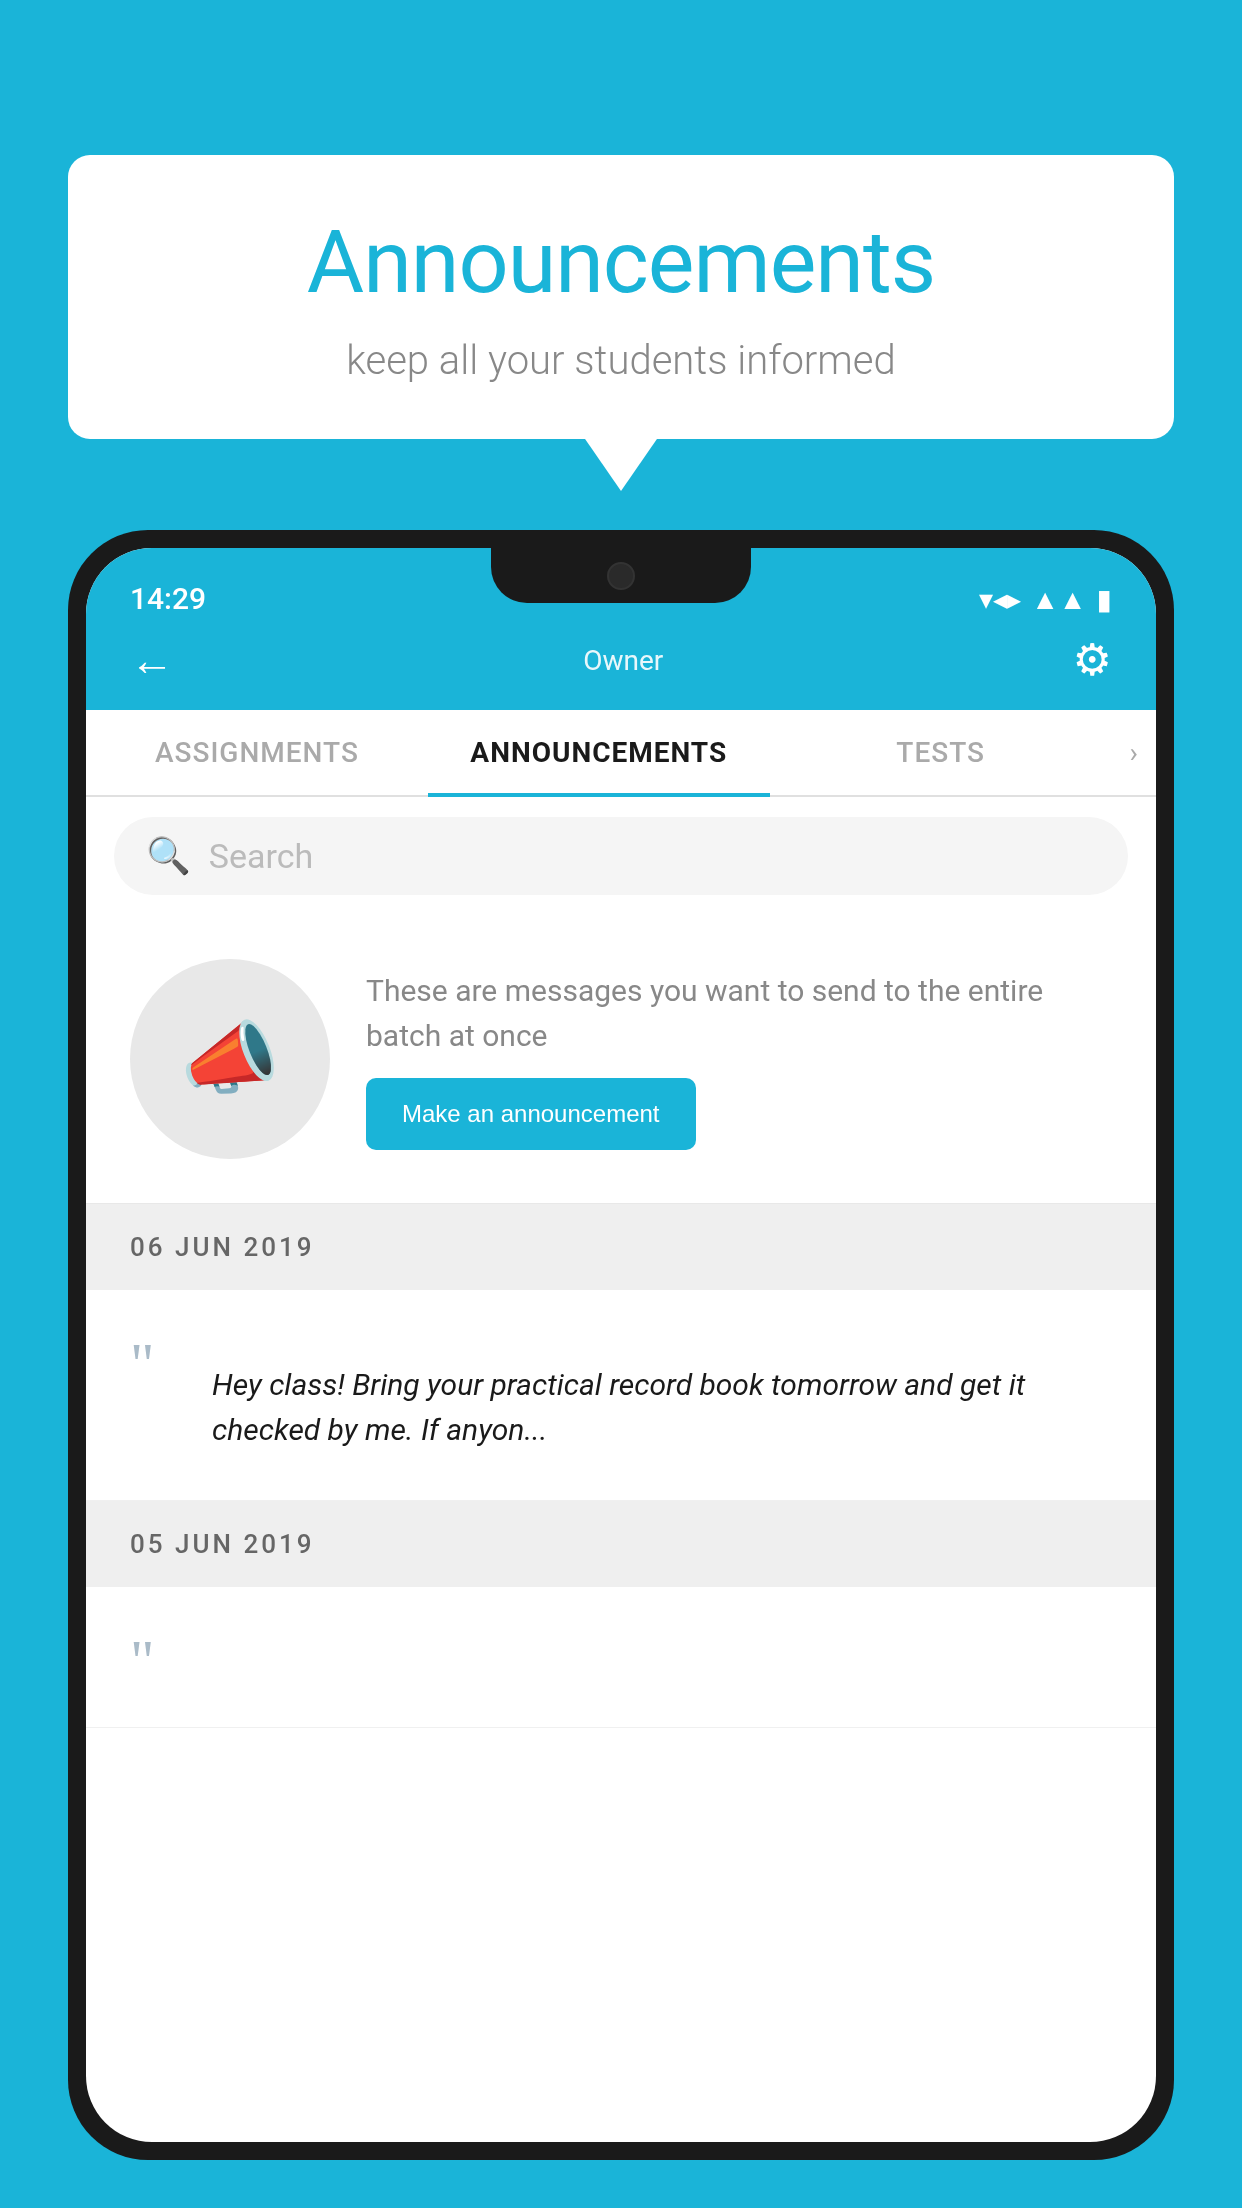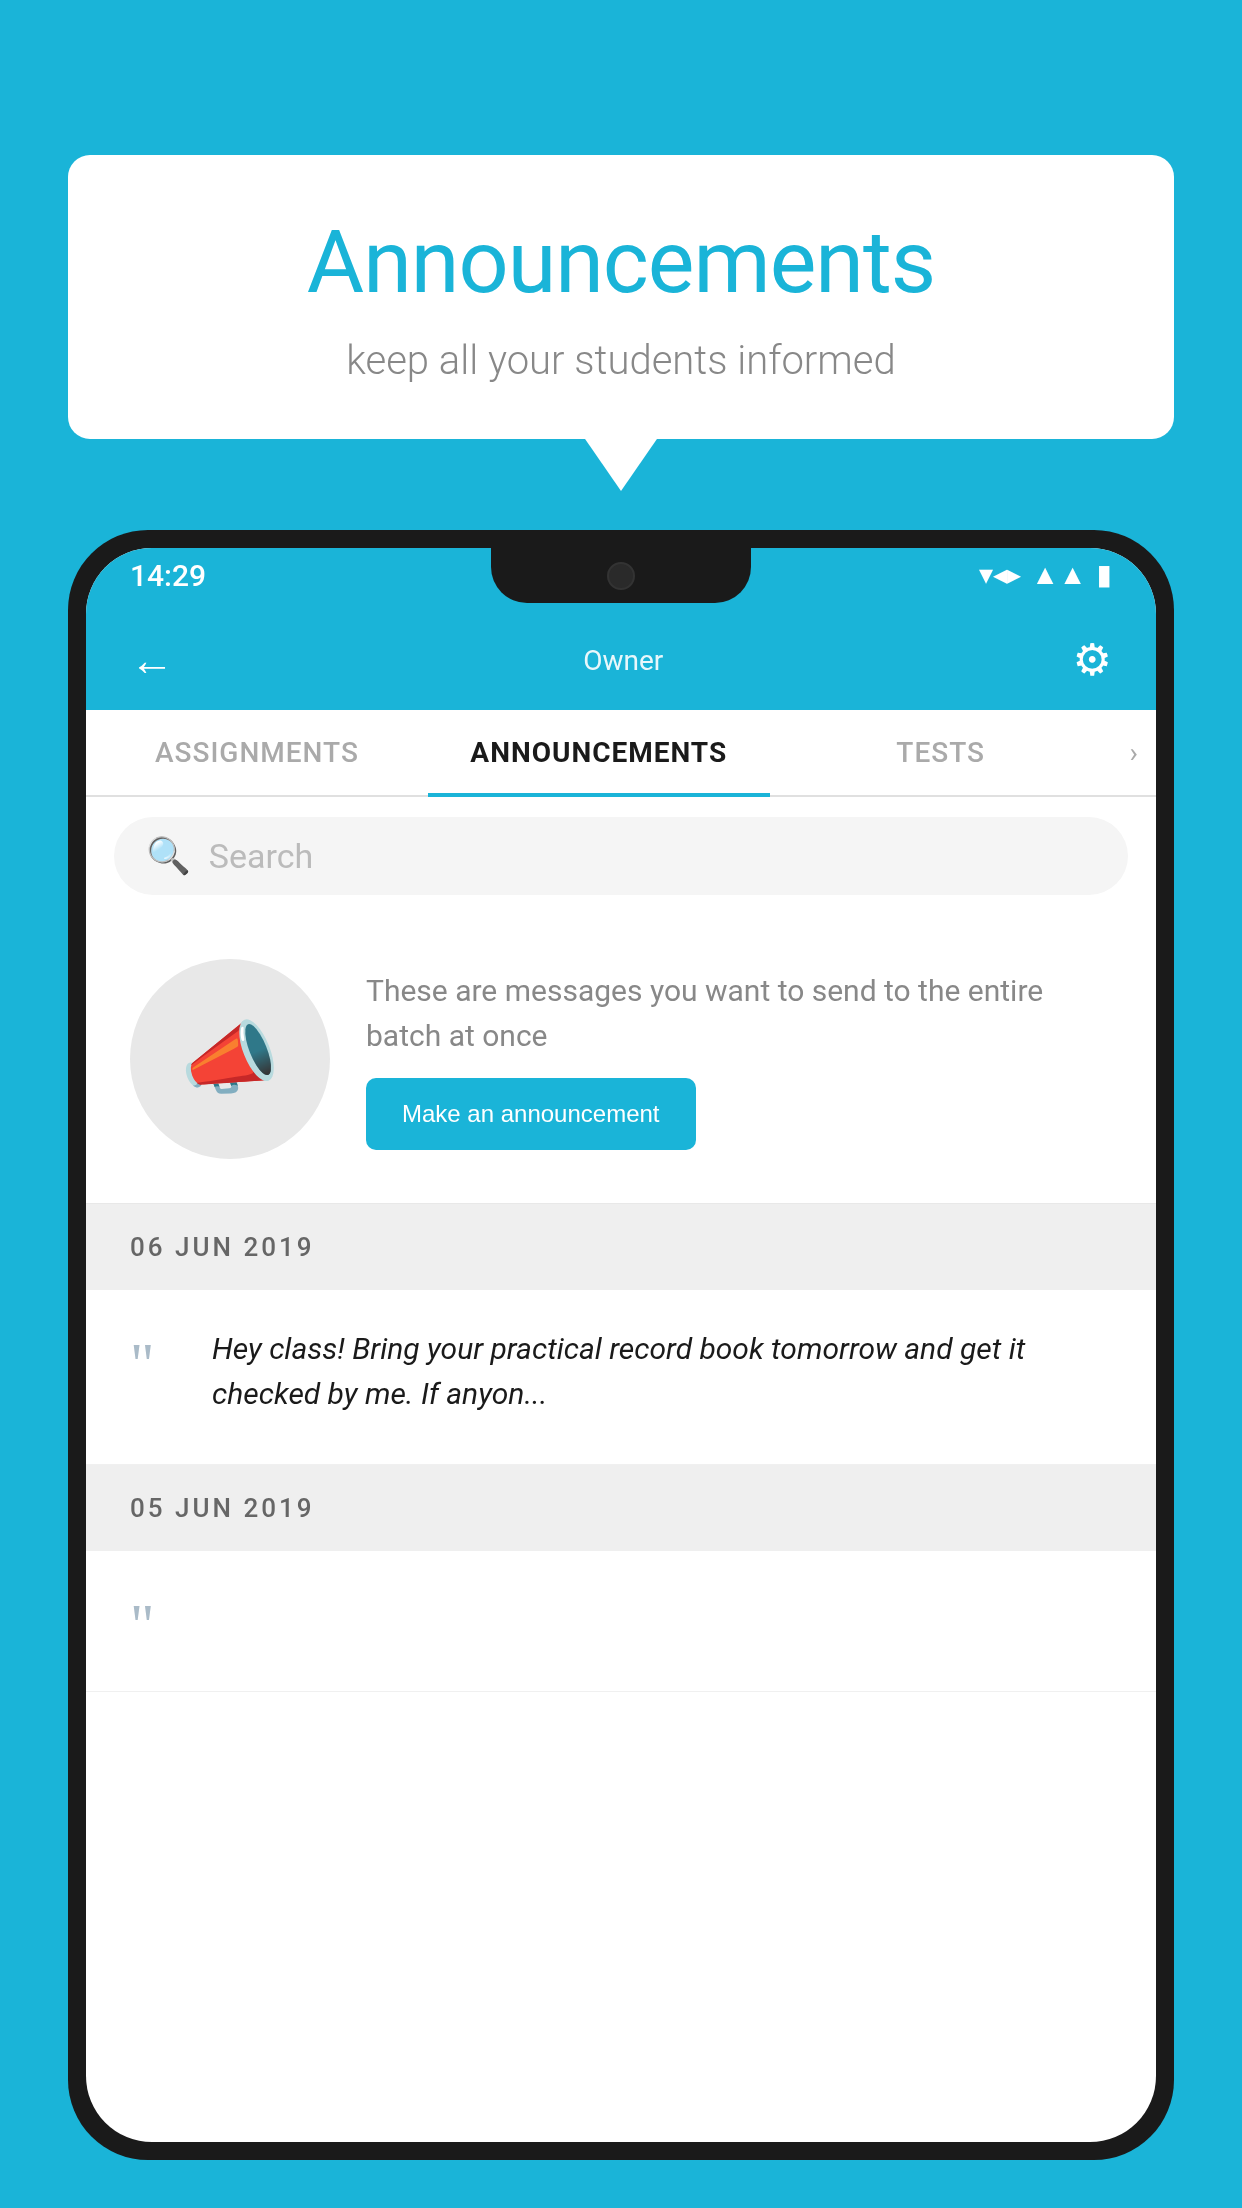--- a/index.html
+++ b/index.html
@@ -104,21 +104,21 @@
       width: 100%;
       height: 100%;
       position: relative;
     }
 
     
     .status-bar {
       background: #1ab4d8;
       height: 68px;
       display: flex;
-      align-items: flex-start;
+      align-items: flex-end;
       justify-content: space-between;
       padding: 0 44px 0 44px;
       padding-top: 10px;
     }
 
     .status-time {
       color: white;
       font-size: 30px;
       font-weight: 500;
     }
@@ -314,20 +314,21 @@
       color: #aabbc8;
       font-size: 60px;
       font-family: Georgia, serif;
       line-height: 1;
       margin-top: 8px;
       min-width: 50px;
     }
 
     .announcement-content {
       flex: 1;
+      margin-top: 36px;
     }
 
     .announcement-text {
       color: #1a1a1a;
       font-size: 30px;
       font-style: italic;
       line-height: 1.5;
       margin-bottom: 12px;
     }
 

